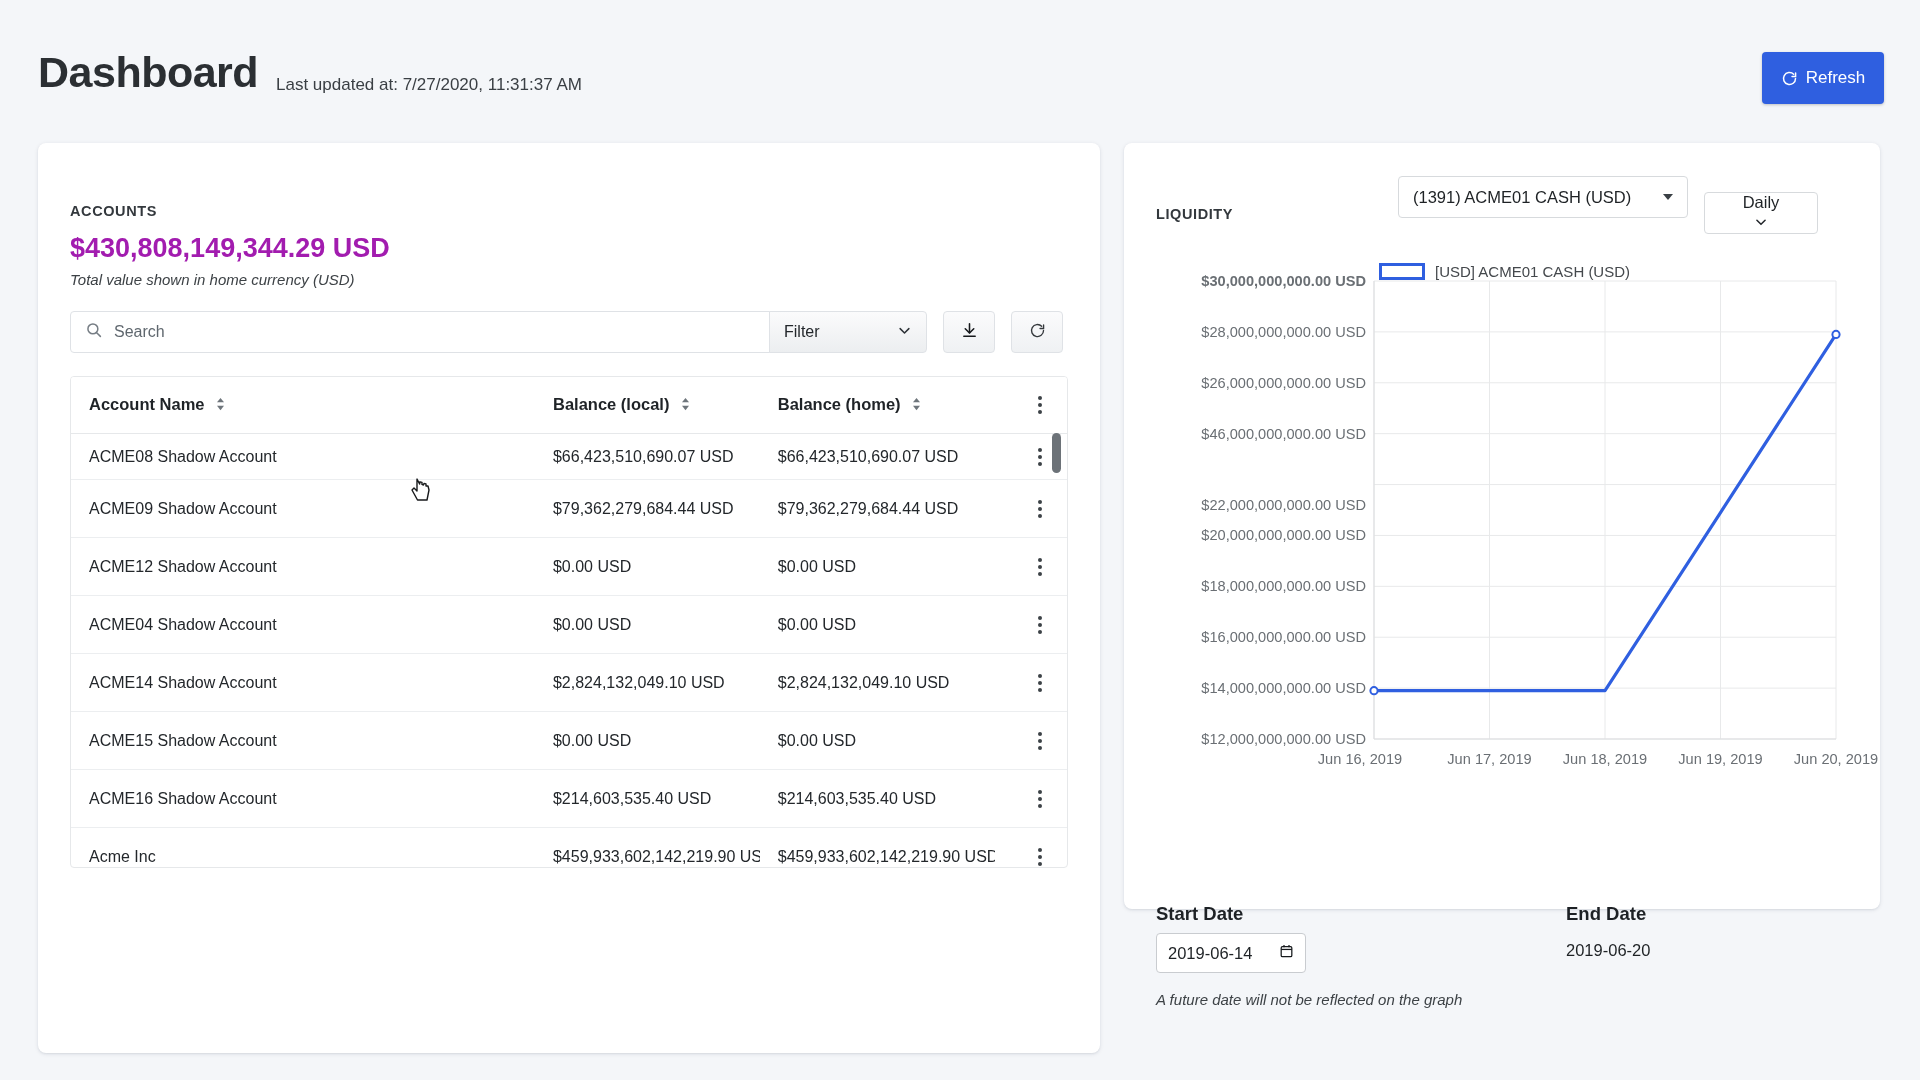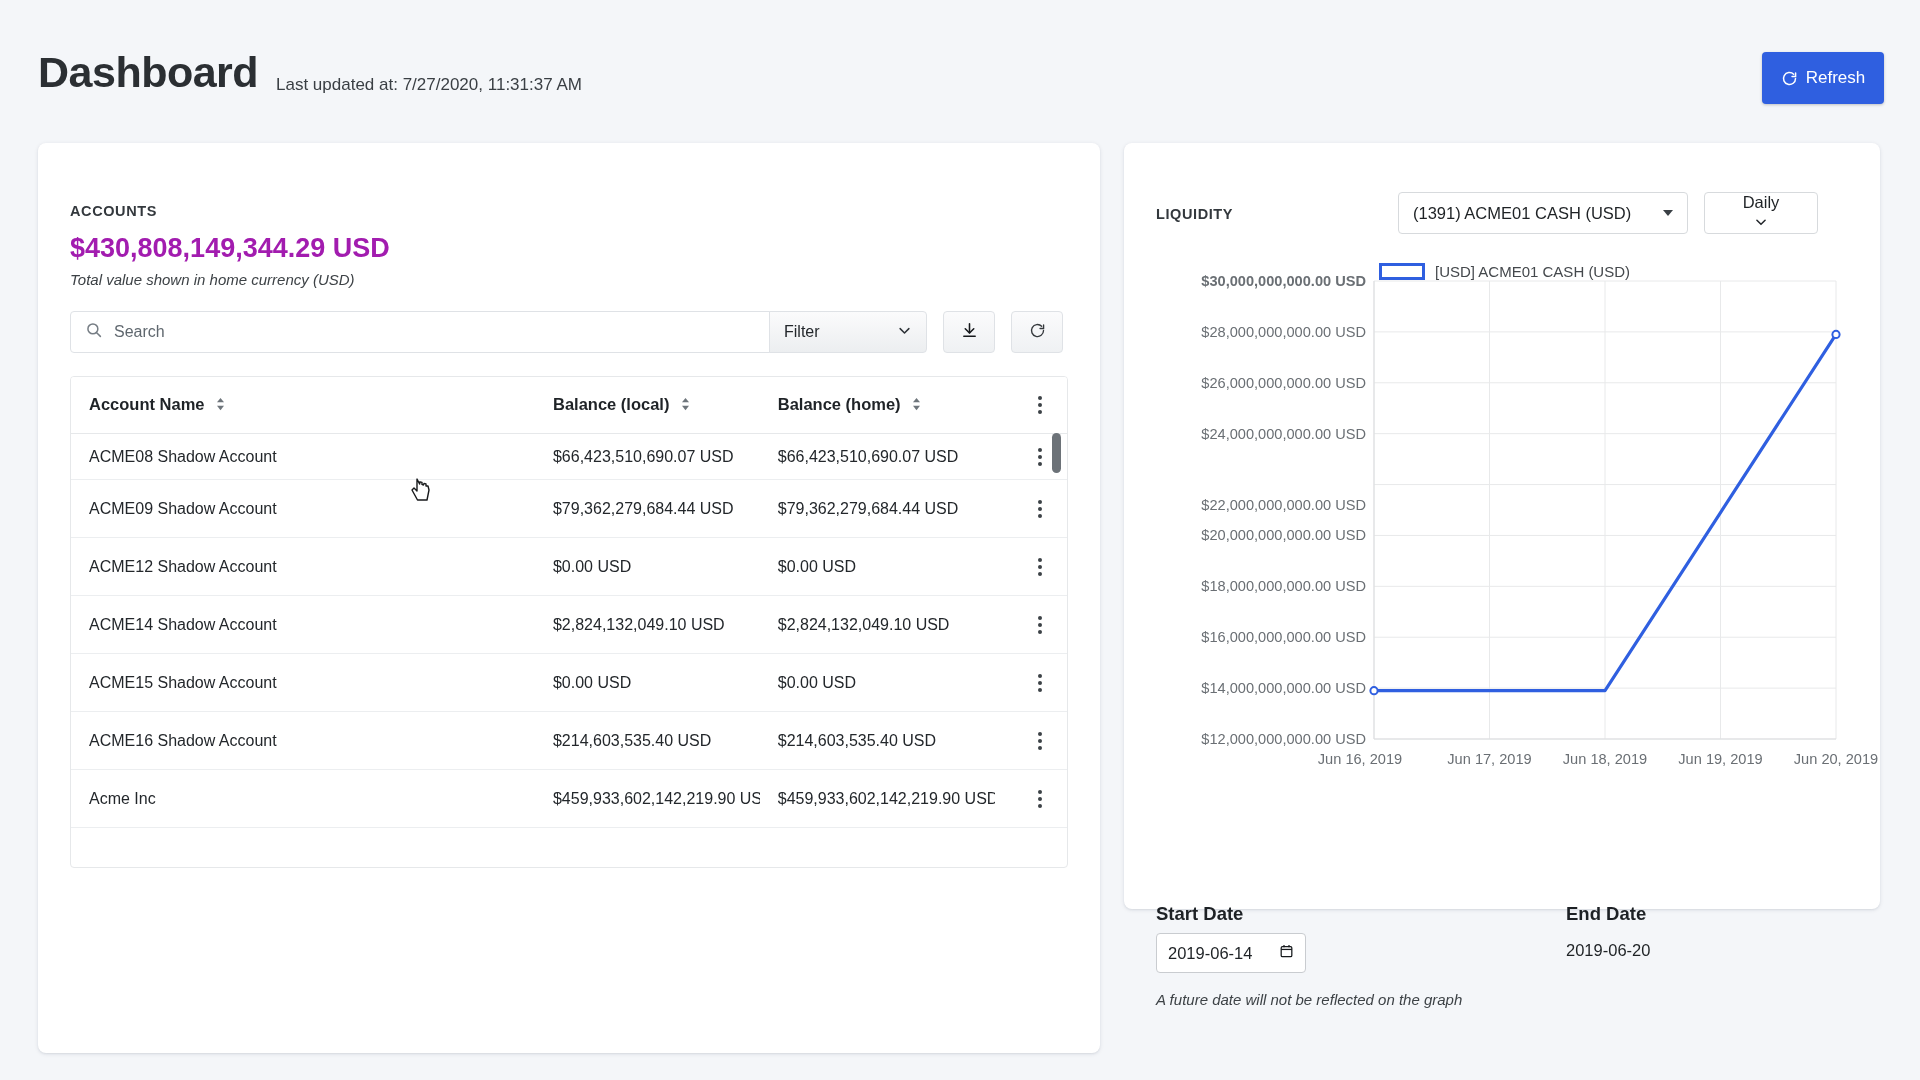--- a/index.html
+++ b/index.html
@@ -114,21 +114,21 @@
     position: absolute; top: 0; left: 0; width: 9px; height: 40px;
     background: #6c7278; border-radius: 5px; cursor: pointer;
   }
 
   
   .liq-label {
     position: absolute; left: 32px; top: 63px;
     font-size: 14.5px; font-weight: bold; color: #33383d; letter-spacing: .6px;
   }
   .acct-select {
-    position: absolute; left: 274px; top: 49px; width: 290px; height: 42px;
+    position: absolute; left: 274px; top: 33px; width: 290px; height: 42px;
     border: 1px solid #d7dадd; border: 1px solid #d7dadd; border-radius: 4px;
     background: #fff; display: flex; align-items: center; justify-content: space-between;
     padding: 0 14px; font-size: 16.5px; color: #1e2225; cursor: pointer;
   }
   .freq-select {
     position: absolute; left: 580px; top: 49px; width: 114px; height: 42px;
     border: 1px solid #d7dadd; border-radius: 4px;
     background: #fff; display: flex; align-items: center; justify-content: space-between;
     padding: 0 12px; font-size: 16.5px; color: #1e2225; cursor: pointer; flex-direction: column;
   }
@@ -305,20 +305,32 @@
             <td>$0.00 USD</td>
             <td>
               <span class="kebab">
                 <i></i>
                 <i></i>
                 <i></i>
               </span>
             </td>
           </tr>
           <tr>
+            <td>ACME04 Shadow Account</td>
+            <td>$0.00 USD</td>
+            <td>$0.00 USD</td>
+            <td>
+              <span class="kebab">
+                <i></i>
+                <i></i>
+                <i></i>
+              </span>
+            </td>
+          </tr>
+          <tr>
             <td>ACME14 Shadow Account</td>
             <td>$2,824,132,049.10 USD</td>
             <td>$2,824,132,049.10 USD</td>
             <td>
               <span class="kebab">
                 <i></i>
                 <i></i>
                 <i></i>
               </span>
             </td>
@@ -385,21 +397,21 @@
 
   <div class="chart-area">
     <div class="legend">
       <span class="legend-swatch"></span>
       <span class="legend-text">[USD] ACME01 CASH (USD)</span>
     </div>
     <div id="y-labels">
         <div class="ylabel" style="top: 30px; right: 514px; font-weight: bold;">$30,000,000,000.00 USD</div>
         <div class="ylabel" style="top: 80.8889px; right: 514px;">$28,000,000,000.00 USD</div>
         <div class="ylabel" style="top: 131.778px; right: 514px;">$26,000,000,000.00 USD</div>
-        <div class="ylabel" style="top: 182.667px; right: 514px;">$24,000,000,000.00 USD</div>
+        <div class="ylabel" style="top: 182.667px; right: 514px;">$46,000,000,000.00 USD</div>
         <div class="ylabel" style="top: 233.556px; right: 514px; margin-top: 20px;">$22,000,000,000.00 USD</div>
         <div class="ylabel" style="top: 284.444px; right: 514px;">$20,000,000,000.00 USD</div>
         <div class="ylabel" style="top: 335.333px; right: 514px;">$18,000,000,000.00 USD</div>
         <div class="ylabel" style="top: 386.222px; right: 514px;">$16,000,000,000.00 USD</div>
         <div class="ylabel" style="top: 437.111px; right: 514px;">$14,000,000,000.00 USD</div>
         <div class="ylabel" style="top: 488px; right: 514px;">$12,000,000,000.00 USD</div>
       </div>
     <div id="x-labels">
         <div class="xlabel" style="left: 236px; top: 500px;">Jun 16, 2019</div>
         <div class="xlabel" style="left: 365.5px; top: 500px;">Jun 17, 2019</div>

